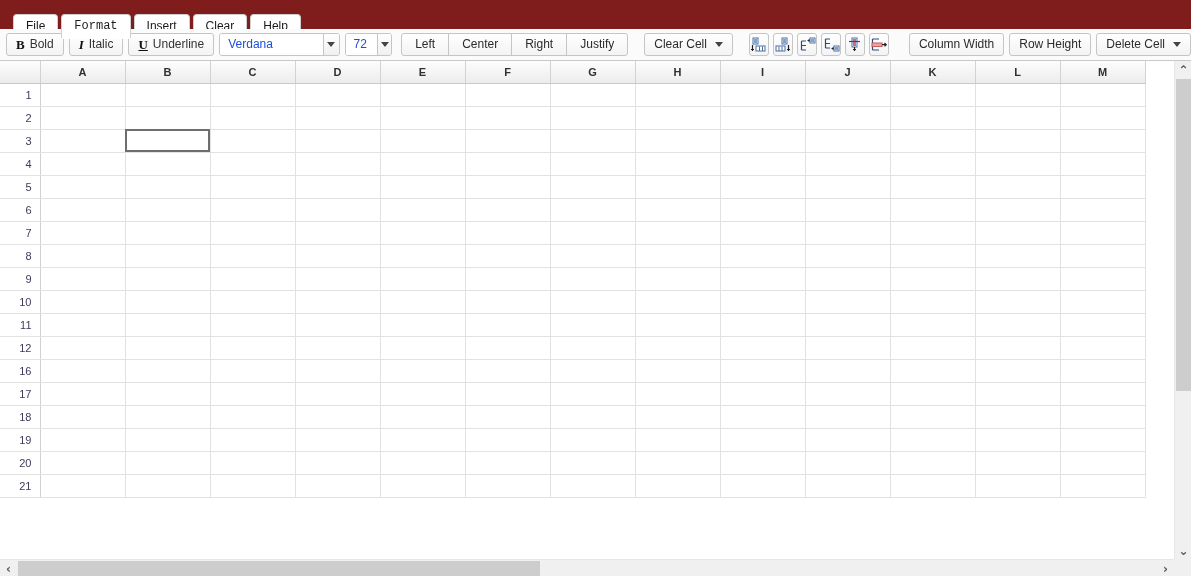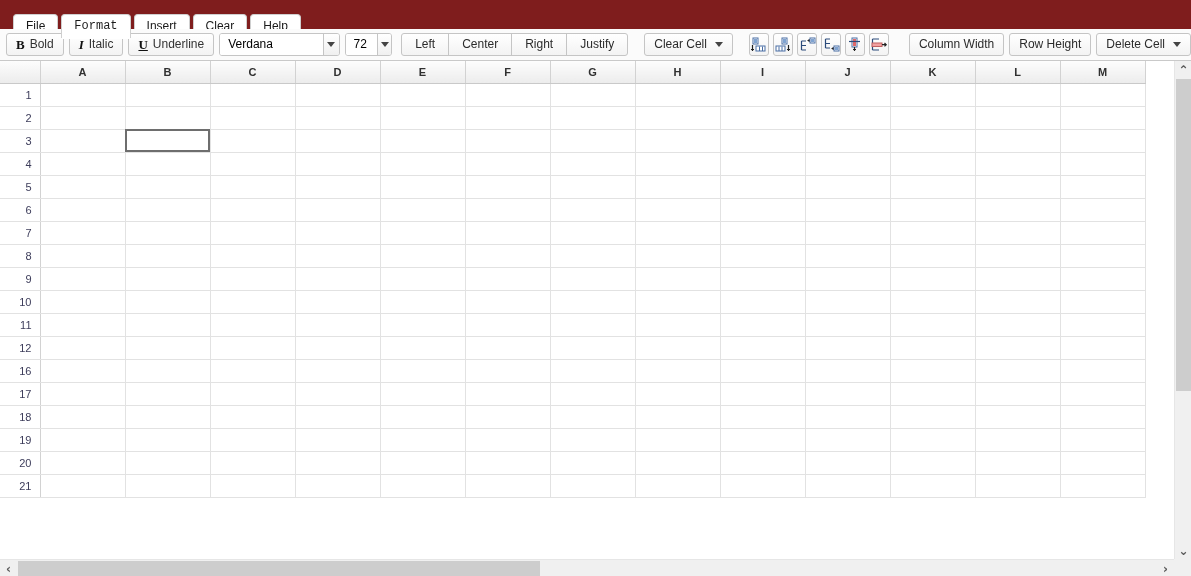--- a/index.html
+++ b/index.html
@@ -112,21 +112,21 @@
     box-sizing: border-box;
     display: inline-flex;
     align-items: stretch;
     background: #ffffff;
     border: 1px solid #c5c5c5;
     border-radius: 3px;
     overflow: hidden;
   }
   .combo .cval {
     font-size: 12px;
-    color: #000000;
+    color: #1d4ed8;
     line-height: 21px;
     padding: 0 8px;
     background: #ffffff;
     display: inline-block;
     white-space: nowrap;
     overflow: hidden;
   }
   .combo.font .cval { width: 130px; }
   .combo.size .cval { width: 26px; }
   .combo .cbtn {

